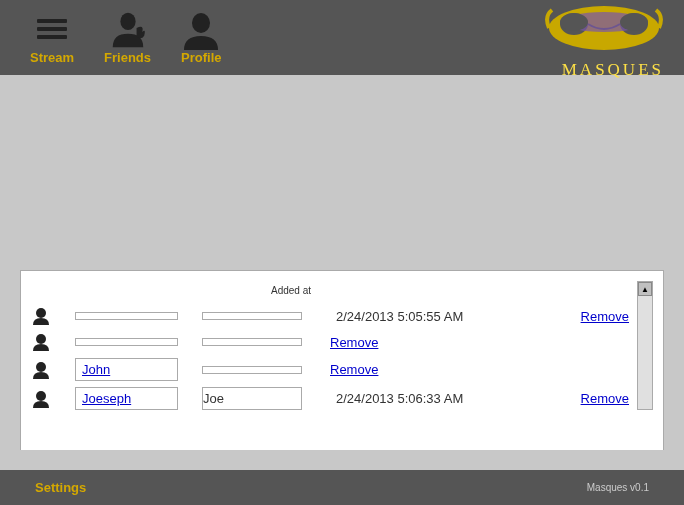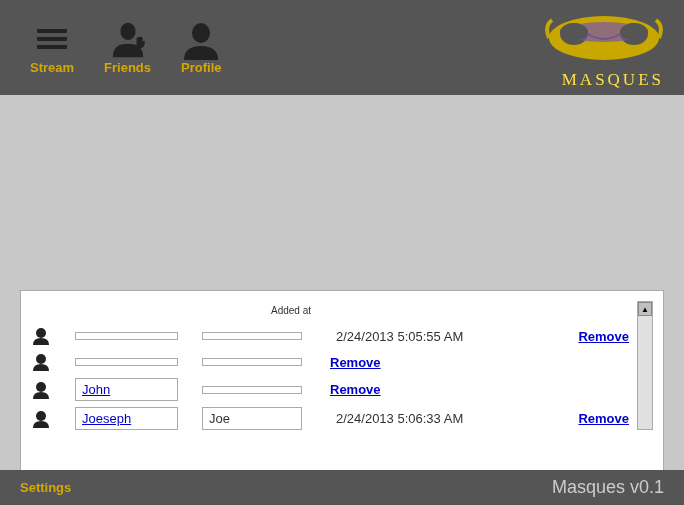--- a/index.html
+++ b/index.html
@@ -7,21 +7,21 @@
       width: 684px;
       height: 505px;
       font-family: Arial, sans-serif;
       background: #c8c8c8;
       overflow: hidden;
     }
 
     
     .header {
       background: #555555;
-      height: 95px;
+      height: 75px;
       display: flex;
       align-items: center;
       padding: 0 20px;
       justify-content: space-between;
     }
     .nav {
       display: flex;
       align-items: center;
       gap: 10px;
     }
@@ -174,42 +174,41 @@
       font-size: 13px;
       color: #0000cc;
       text-decoration: underline;
       cursor: pointer;
       min-width: 80px;
       width: 103px;
     }
     .member-alias-box {
       border: 1px solid #aaa;
       background: white;
-      padding: 3px 6px;
+      padding: 3px 0;
       font-size: 13px;
       color: #333;
       min-width: 80px;
       width: 100px;
     }
     .member-date {
       font-size: 13px;
       color: #333;
       flex: 1;
       padding-left: 10px;
       min-width: 130px;
     }
     .remove-btn {
       font-size: 13px;
       color: #0000cc;
       text-decoration: underline;
       cursor: pointer;
       background: none;
       border: none;
       padding: 0 4px;
-      font-weight: bold;
     }
 
     
     .members-scroll-area {
       position: relative;
       padding-right: 20px;
     }
     .scroll-bar {
       position: absolute;
       right: 0;
@@ -234,34 +233,34 @@
       cursor: pointer;
     }
 
     
     .footer {
       background: #555555;
       height: 35px;
       display: flex;
       align-items: center;
       justify-content: space-between;
-      padding: 0 20px;
+      padding: 0 35px;
       position: absolute;
       bottom: 0;
       width: 684px;
     }
     .footer-settings {
       color: #d4a800;
       font-size: 13px;
       font-weight: bold;
       cursor: pointer;
     }
     .footer-version {
       color: #ccc;
-      font-size: 18px;
+      font-size: 10px;
     }
   </style>
 </head>
 <body>
 
 <div class="header">
   <nav class="nav">
     <div class="nav-item">
       <div class="nav-icon">
         <svg width="38" height="38" viewBox="0 0 38 38">

